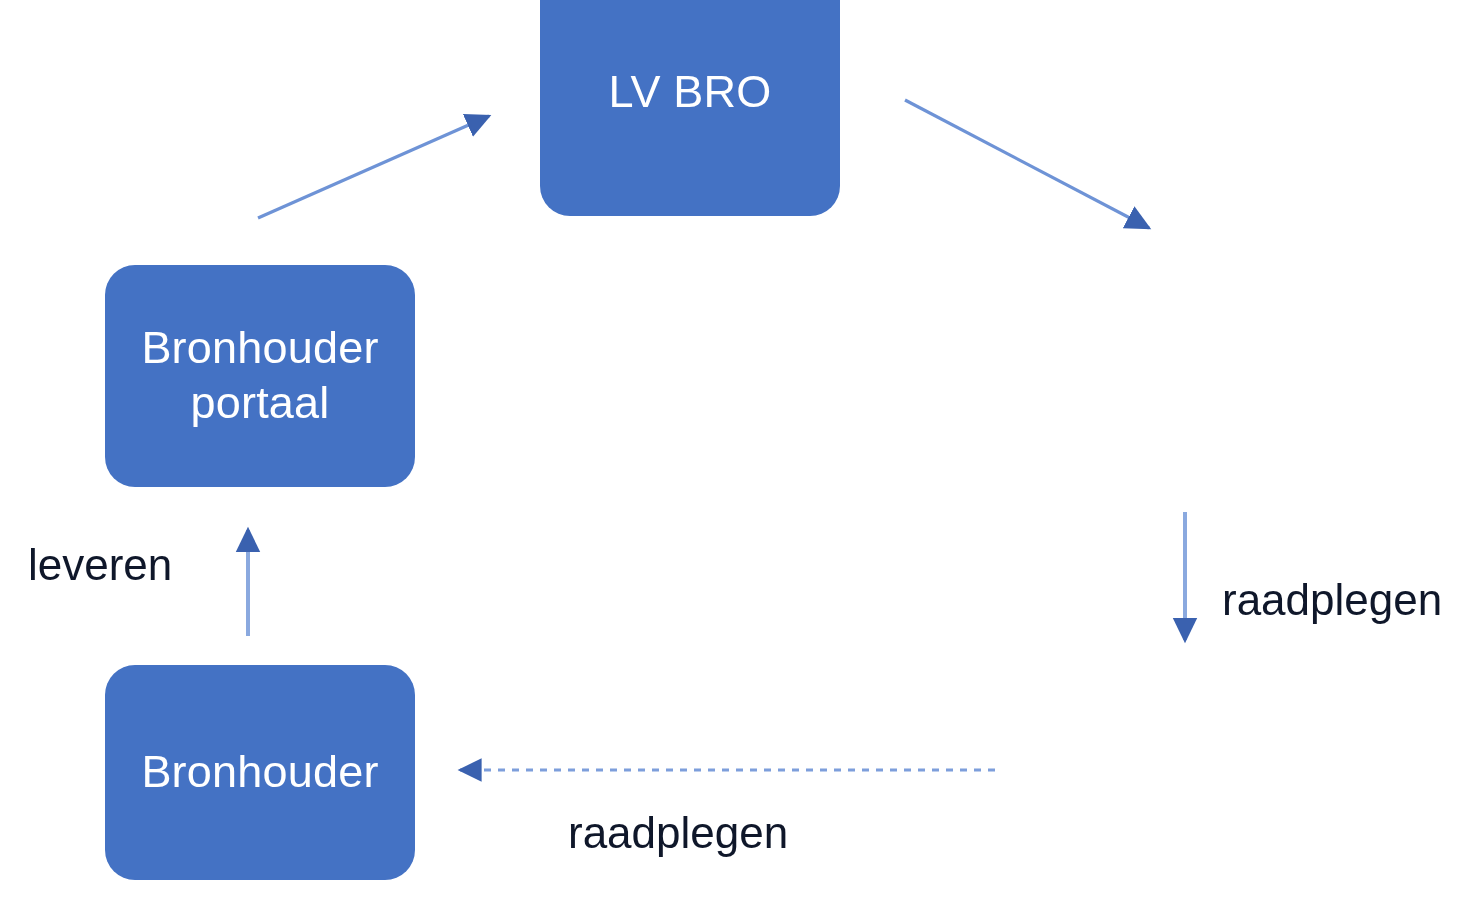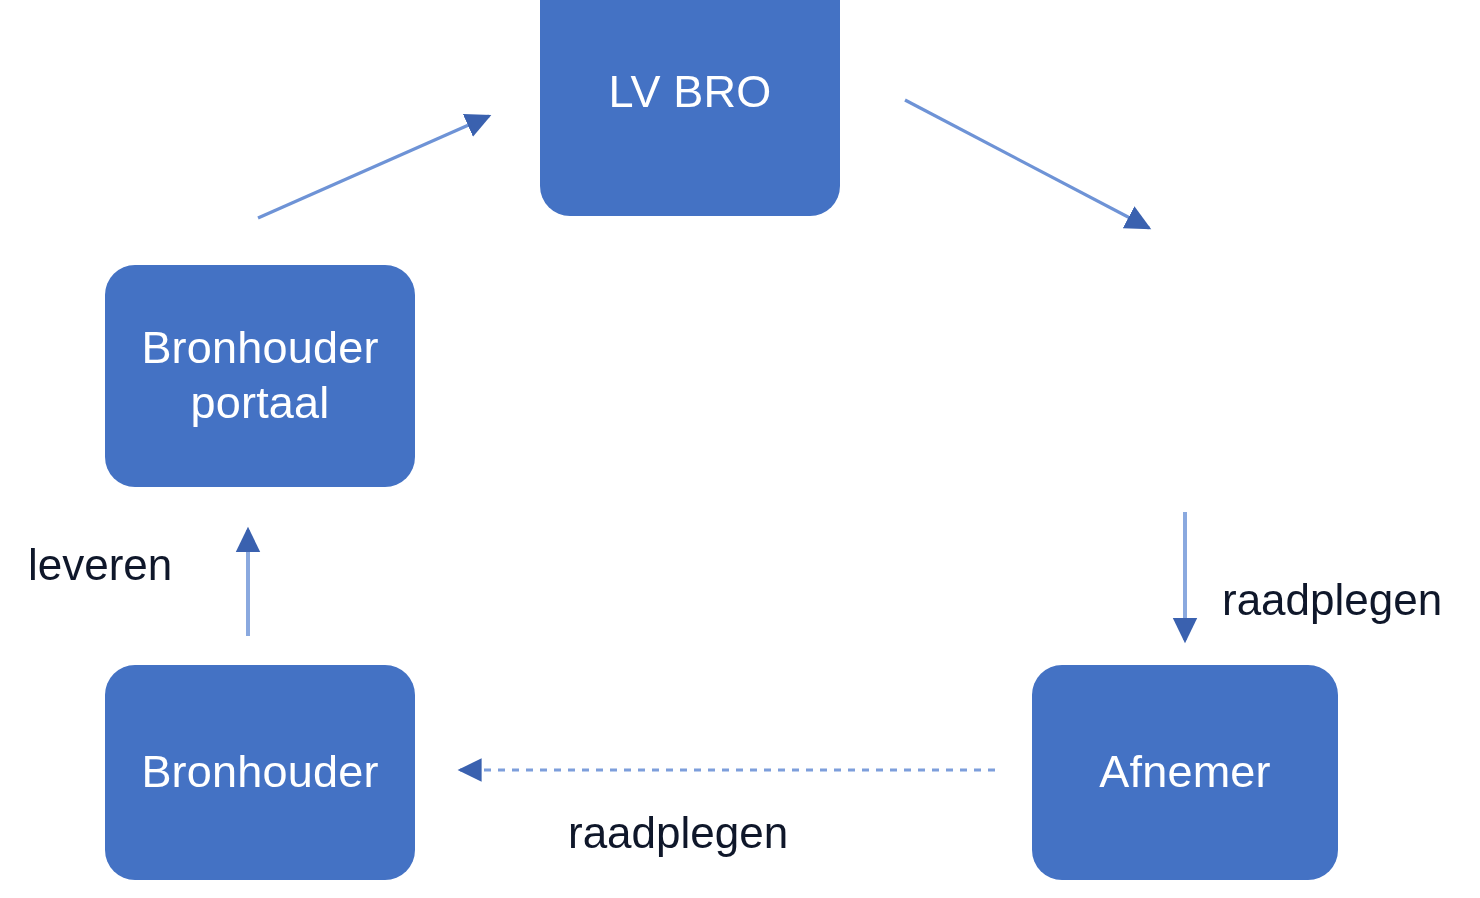--- a/index.html
+++ b/index.html
@@ -97,23 +97,20 @@
   <div class="node" id="node-bronhouder-portaal">
     <span class="label">Bronhouder
 portaal</span>
   </div>
 
 
   <div class="node" id="node-bronhouder">
     <span class="label">Bronhouder</span>
   </div>
 
-  <div class="node" id="node-afnemer">
-    <span class="label">Afnemer</span>
-  </div>
 
   <div class="edge-label" id="label-leveren">leveren</div>
 
   <div class="edge-label" id="label-raadplegen">raadplegen</div>
 
   <div class="edge-label" id="label-terugmelden">raadplegen</div>
 
 </div>
 
 </body></html>

